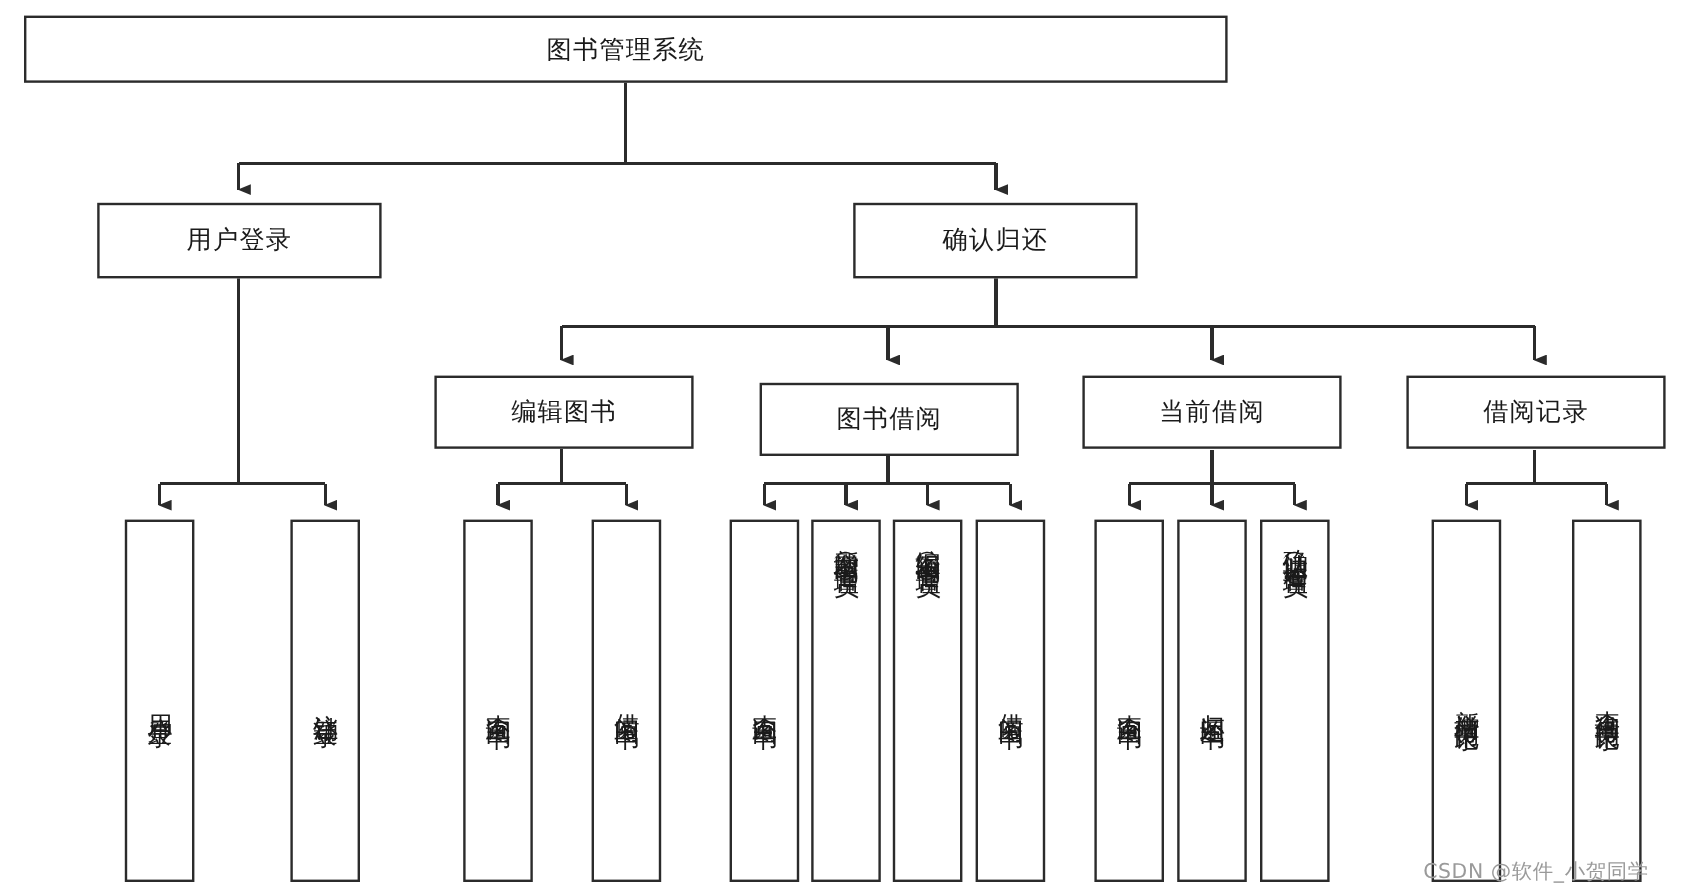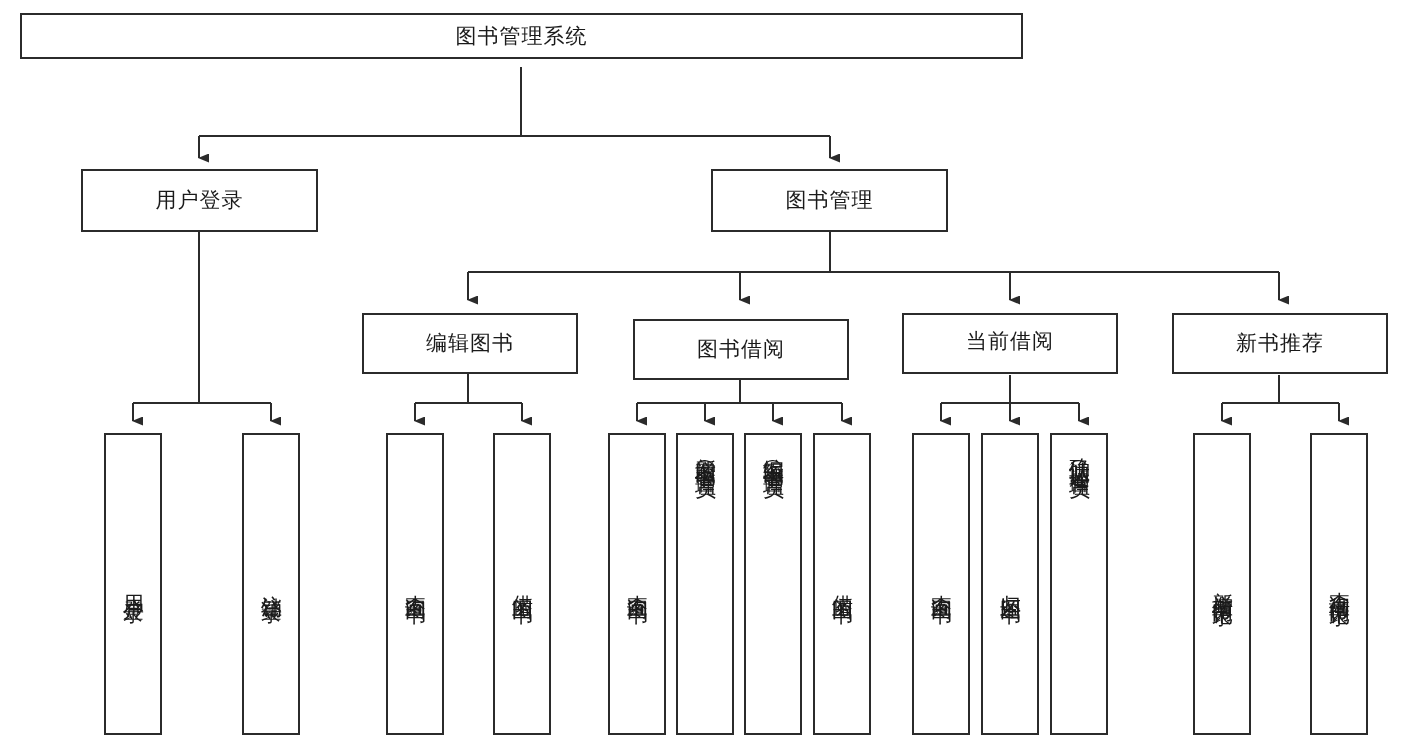--- a/index.html
+++ b/index.html
@@ -123,46 +123,46 @@
       <path d="M1010,403 L1010,421" marker-end="url(#arrowhead)"></path>
       <path d="M1079,403 L1079,421" marker-end="url(#arrowhead)"></path>
 
       <path d="M1279,375 L1279,403"></path>
       <path d="M1222,403 L1339,403"></path>
       <path d="M1222,403 L1222,421" marker-end="url(#arrowhead)"></path>
       <path d="M1339,403 L1339,421" marker-end="url(#arrowhead)"></path>
     </g>
   </svg>
 
-  <div class="node" style="left:20px; top:13px; width:1003px; height:46px;">
+  <div class="node" style="left:20px; top:13px; width:1003px; height:56px;">
     <span class="node-label">图书管理系统</span>
   </div>
 
   <div class="node" style="left:81px; top:169px; width:237px; height:63px;">
     <span class="node-label">用户登录</span>
   </div>
 
   <div class="node" style="left:711px; top:169px; width:237px; height:63px;">
-    <span class="node-label">图书管理</span>
+    <span class="node-label">确认归还</span>
   </div>
 
   <div class="node" style="left:362px; top:313px; width:216px; height:61px;">
     <span class="node-label">编辑图书</span>
   </div>
 
   <div class="node" style="left:633px; top:319px; width:216px; height:61px;">
     <span class="node-label">图书借阅</span>
   </div>
 
-  <div class="node" style="left:902px; top:313px; width:216px; height:61px;font-family:Liberation Mono, monospace;">
+  <div class="node" style="left:902px; top:313px; width:216px; height:61px;">
     <span class="node-label">当前借阅</span>
   </div>
 
   <div class="node" style="left:1172px; top:313px; width:216px; height:61px;">
-    <span class="node-label">新书推荐</span>
+    <span class="node-label">借阅记录</span>
   </div>
 
   <div class="node vertical vert-mid" style="left:104px; top:433px; width:58px; height:302px;">
     <span class="node-label">用户登录</span>
   </div>
 
   <div class="node vertical vert-mid" style="left:242px; top:433px; width:58px; height:302px;">
     <span class="node-label">注销登录</span>
   </div>
 
@@ -203,14 +203,15 @@
   </div>
 
   <div class="node vertical vert-mid" style="left:1193px; top:433px; width:58px; height:302px;">
     <span class="node-label">新增借阅记录</span>
   </div>
 
   <div class="node vertical vert-mid" style="left:1310px; top:433px; width:58px; height:302px;">
     <span class="node-label">查询借阅记录</span>
   </div>
 
+  <div id="watermark">CSDN @软件_小贺同学</div>
 
 </div>
 
 </body></html>

